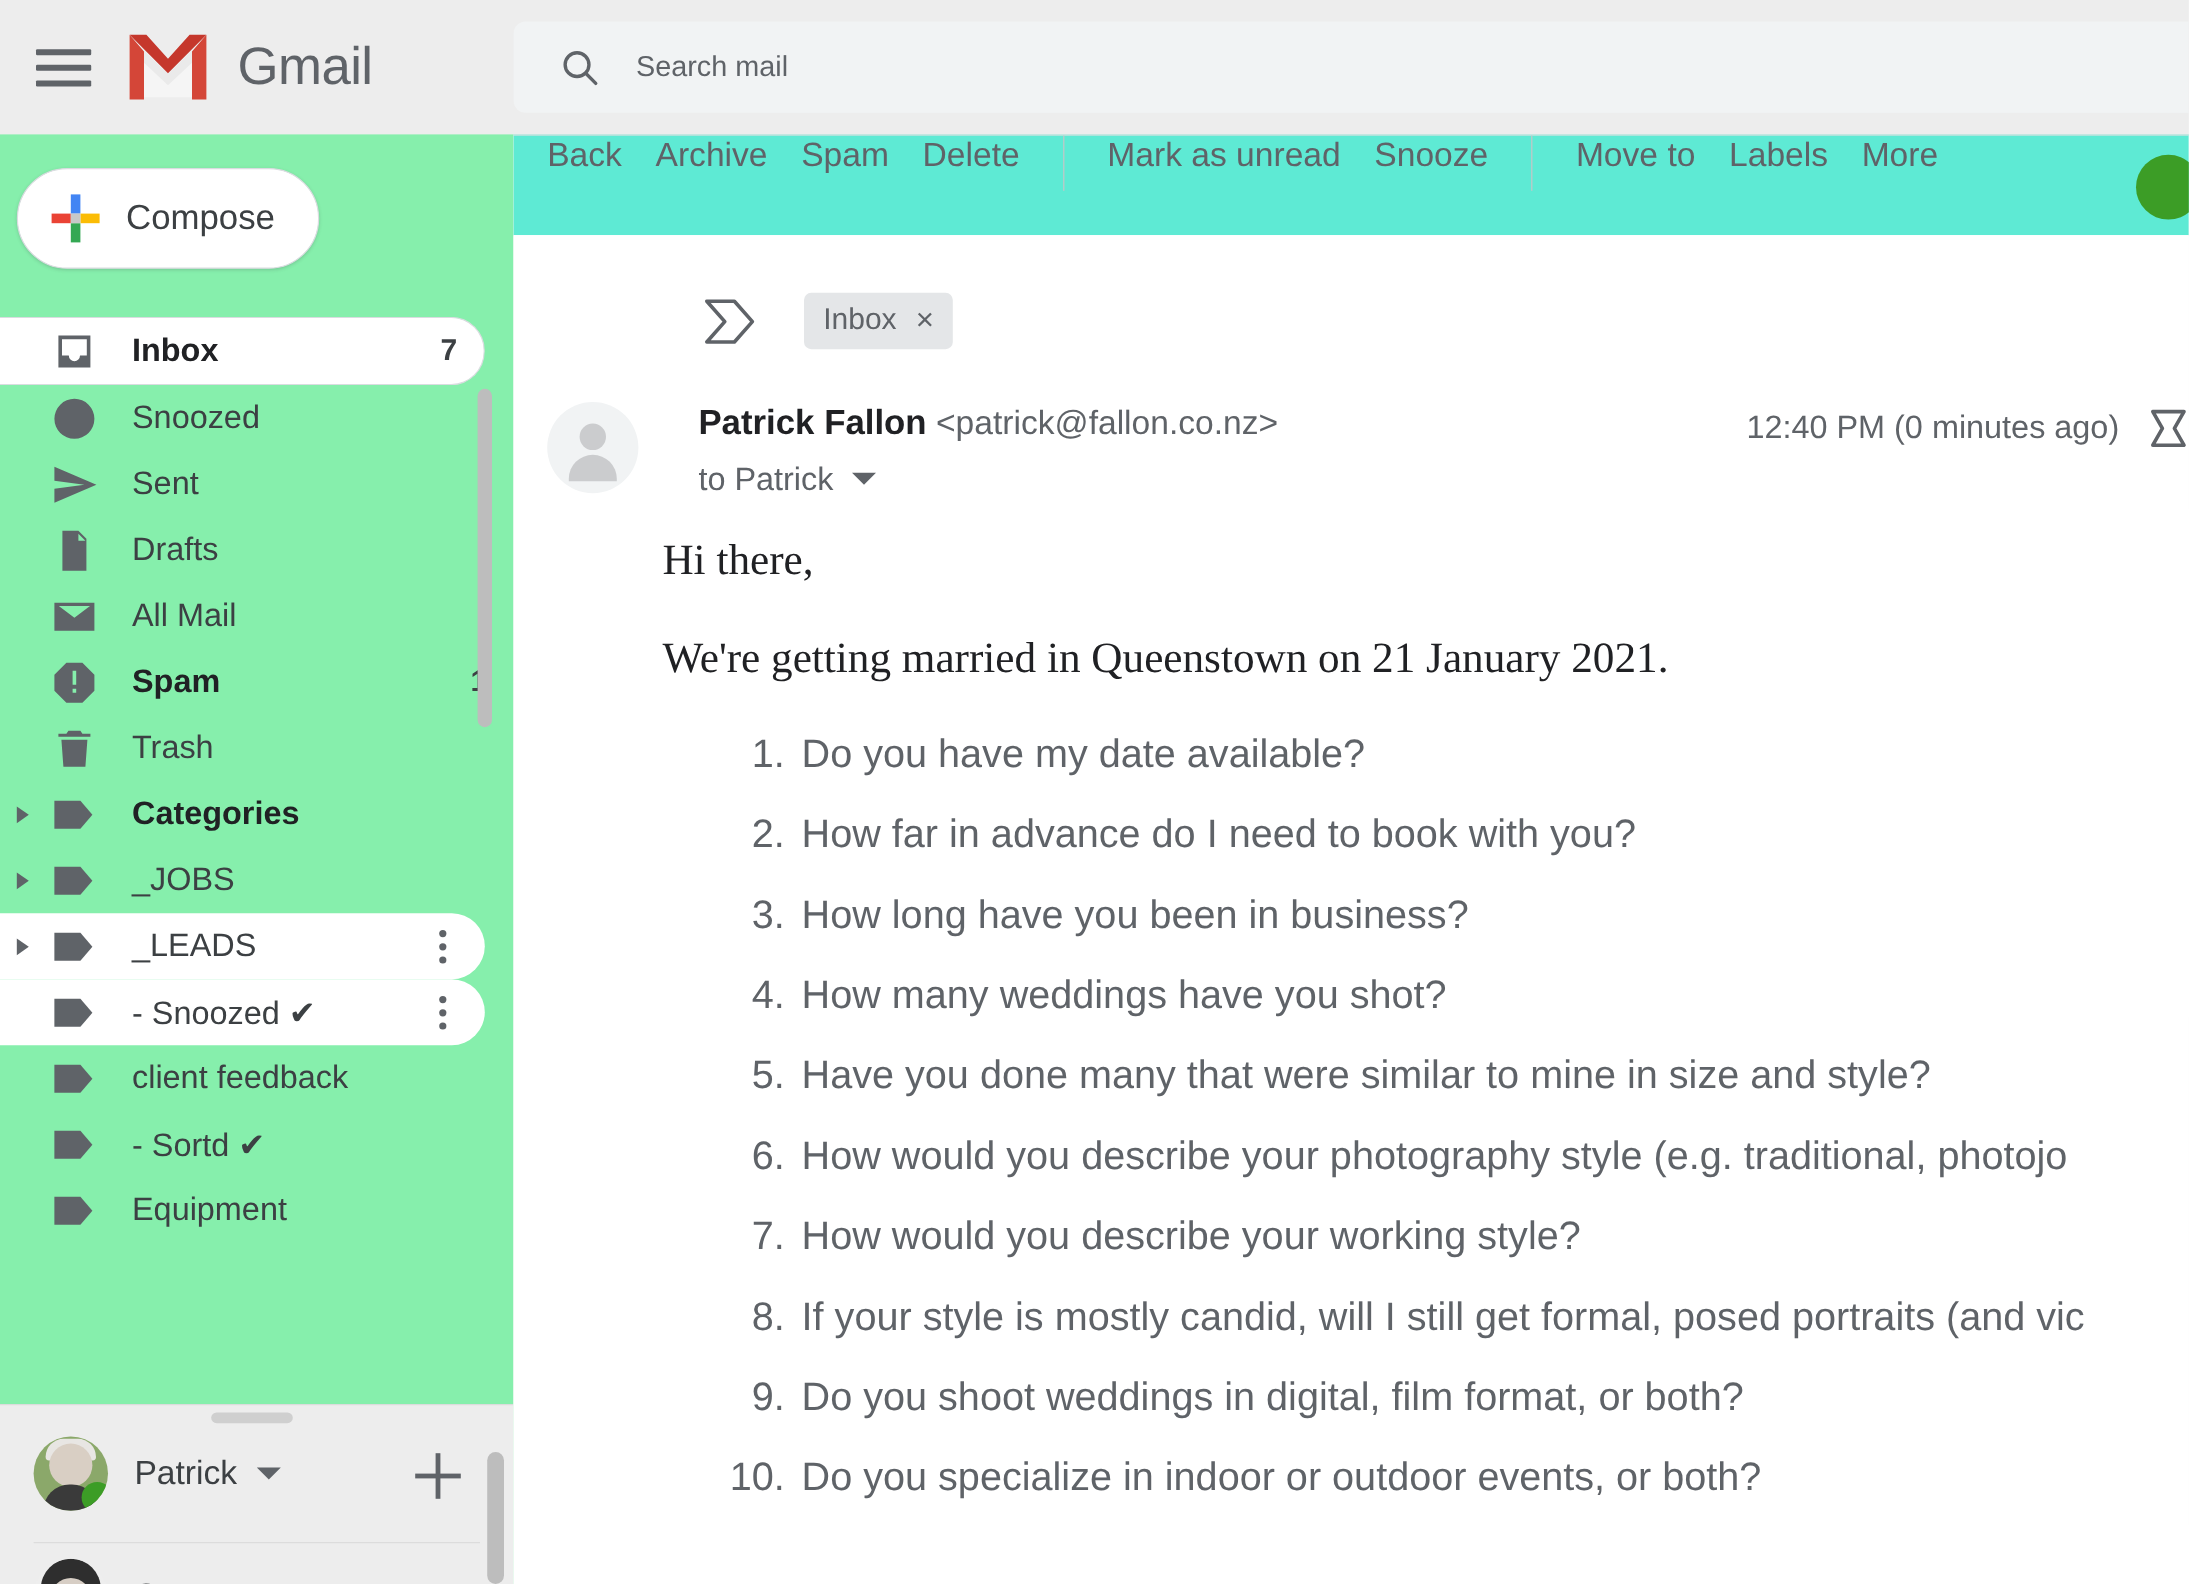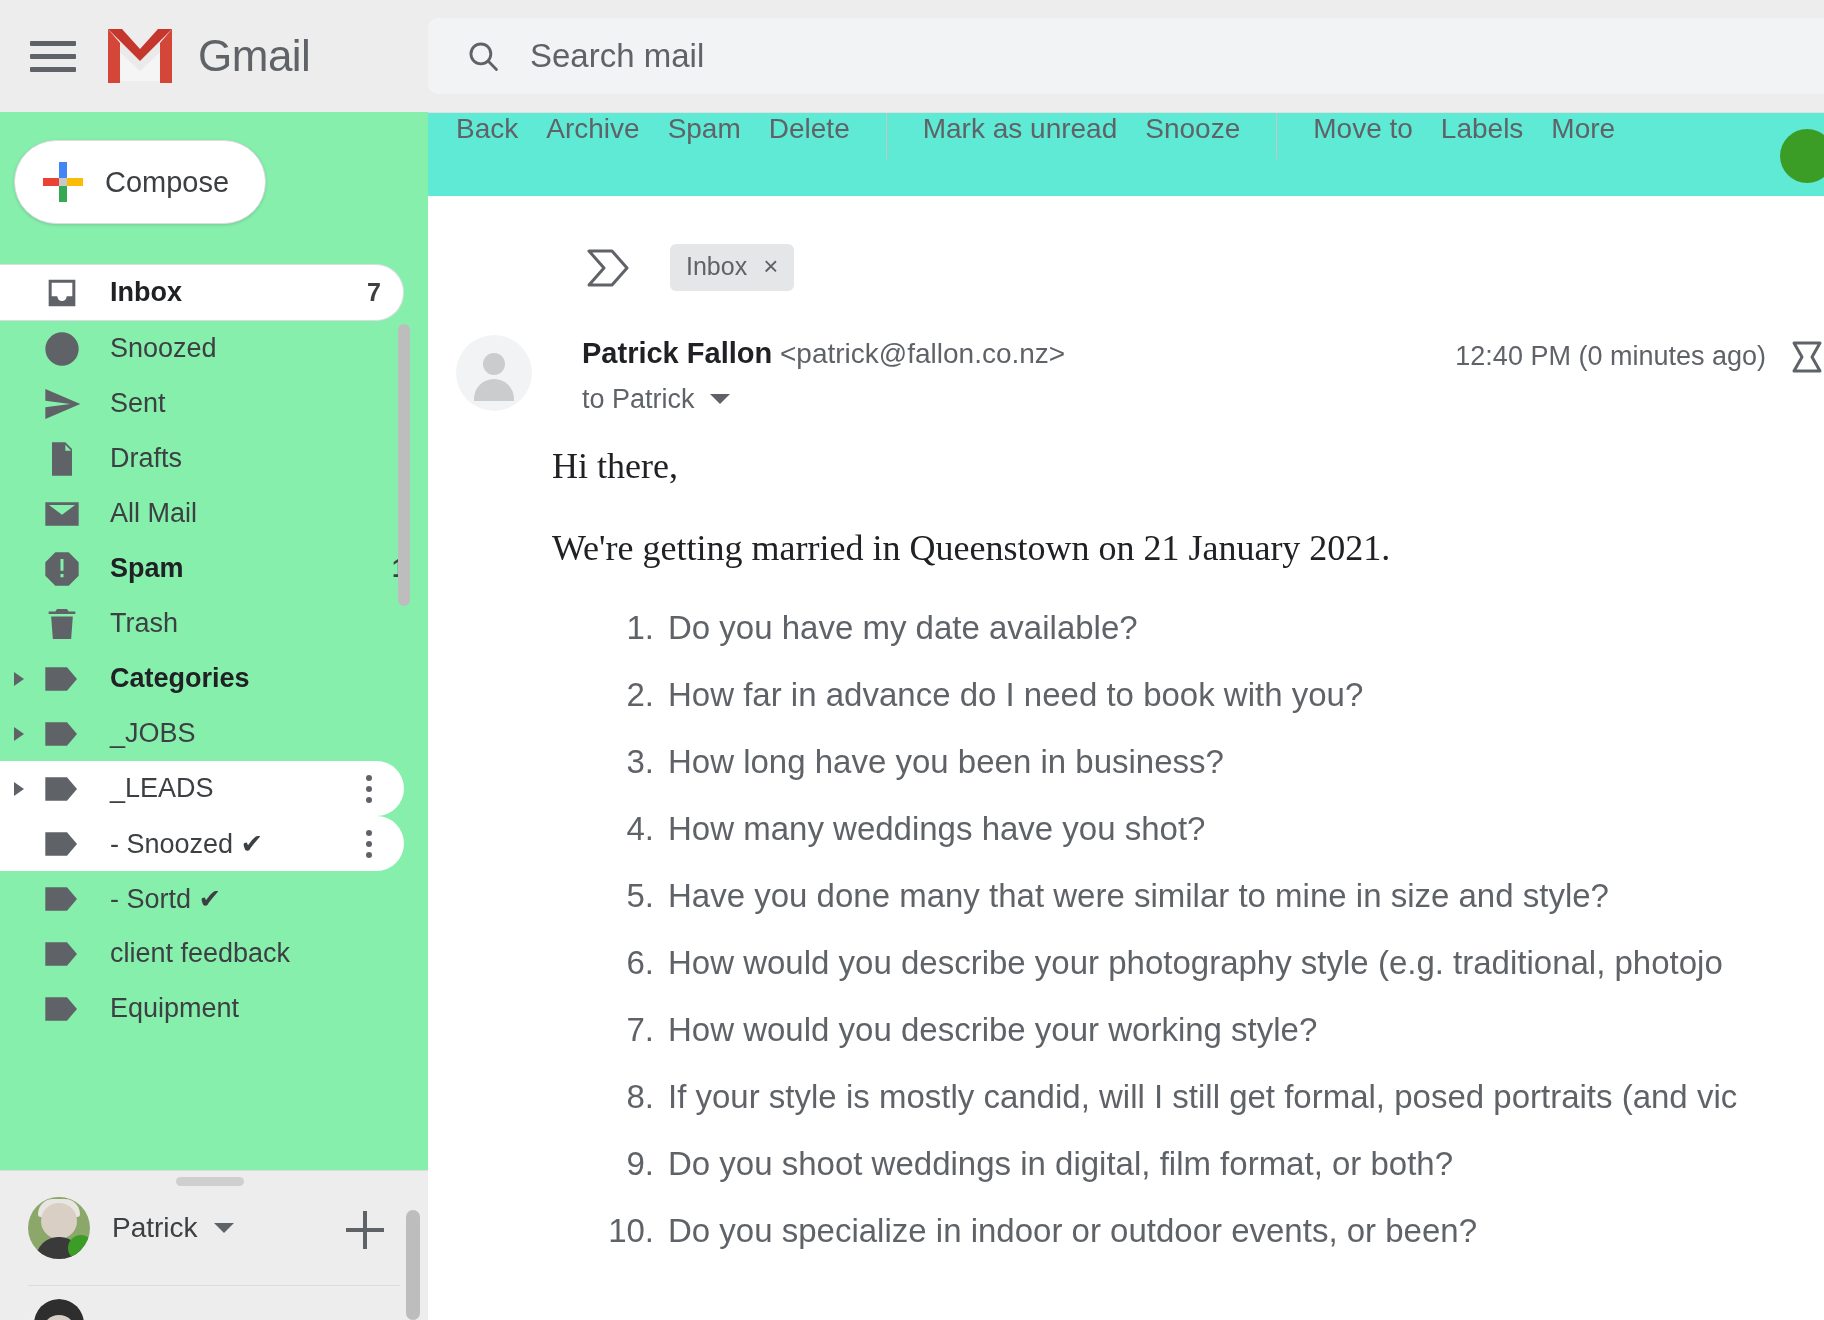--- a/index.html
+++ b/index.html
@@ -36,21 +36,21 @@
     position: absolute; left: 428px; top: 18px;
     width: 1396px; height: 76px;
     background: #F1F3F4; border-radius: 10px 0 0 10px;
     display: flex; align-items: center;
   }
   .search-icon { margin-left: 38px; width: 34px; height: 34px; flex: 0 0 auto; }
   .search-input {
     flex: 1; margin-left: 30px; margin-right: 20px;
     border: none; outline: none; background: transparent;
     font-family: "Liberation Sans", sans-serif;
-    font-size: 33px; color: #3c4043;
+    font-size: 24px; color: #3c4043;
   }
   .search-input::placeholder { color: #5F6368; opacity: 1; }
 
   
   .sidebar {
     position: absolute; left: 0; top: 112px;
     width: 428px; height: 1208px;
     background: #86efac; overflow: hidden;
   }
 
@@ -393,30 +393,30 @@
             <i></i>
           </div>
         </div>
         <div class="nav-item">
           <div class="nav-caret"></div>
           <div class="nav-icon">
             <svg width="40" height="40" viewBox="0 0 24 24">
               <path d="M2 5h13l6 7-6 7H2V5z" fill="#5F6368"></path>
             </svg>
           </div>
+          <div class="nav-label">client feedback</div>
+        </div>
+        <div class="nav-item">
+          <div class="nav-caret"></div>
+          <div class="nav-icon">
+            <svg width="40" height="40" viewBox="0 0 24 24">
+              <path d="M2 5h13l6 7-6 7H2V5z" fill="#5F6368"></path>
+            </svg>
+          </div>
           <div class="nav-label">- Sortd ✔</div>
-        </div>
-        <div class="nav-item">
-          <div class="nav-caret"></div>
-          <div class="nav-icon">
-            <svg width="40" height="40" viewBox="0 0 24 24">
-              <path d="M2 5h13l6 7-6 7H2V5z" fill="#5F6368"></path>
-            </svg>
-          </div>
-          <div class="nav-label">client feedback</div>
         </div>
         <div class="nav-item">
           <div class="nav-caret"></div>
           <div class="nav-icon">
             <svg width="40" height="40" viewBox="0 0 24 24">
               <path d="M2 5h13l6 7-6 7H2V5z" fill="#5F6368"></path>
             </svg>
           </div>
           <div class="nav-label">Equipment</div>
         </div>
@@ -544,19 +544,19 @@
             <li>
               <span class="qnum">8.</span>
               <span class="qtext">If your style is mostly candid, will I still get formal, posed portraits (and vic</span>
             </li>
             <li>
               <span class="qnum">9.</span>
               <span class="qtext">Do you shoot weddings in digital, film format, or both?</span>
             </li>
             <li>
               <span class="qnum">10.</span>
-              <span class="qtext">Do you specialize in indoor or outdoor events, or been?</span>
+              <span class="qtext">Do you specialize in indoor or outdoor events, or both?</span>
             </li>
           </ul>
       </div>
     </div>
   </div>
 </div>
 
 </body></html>

